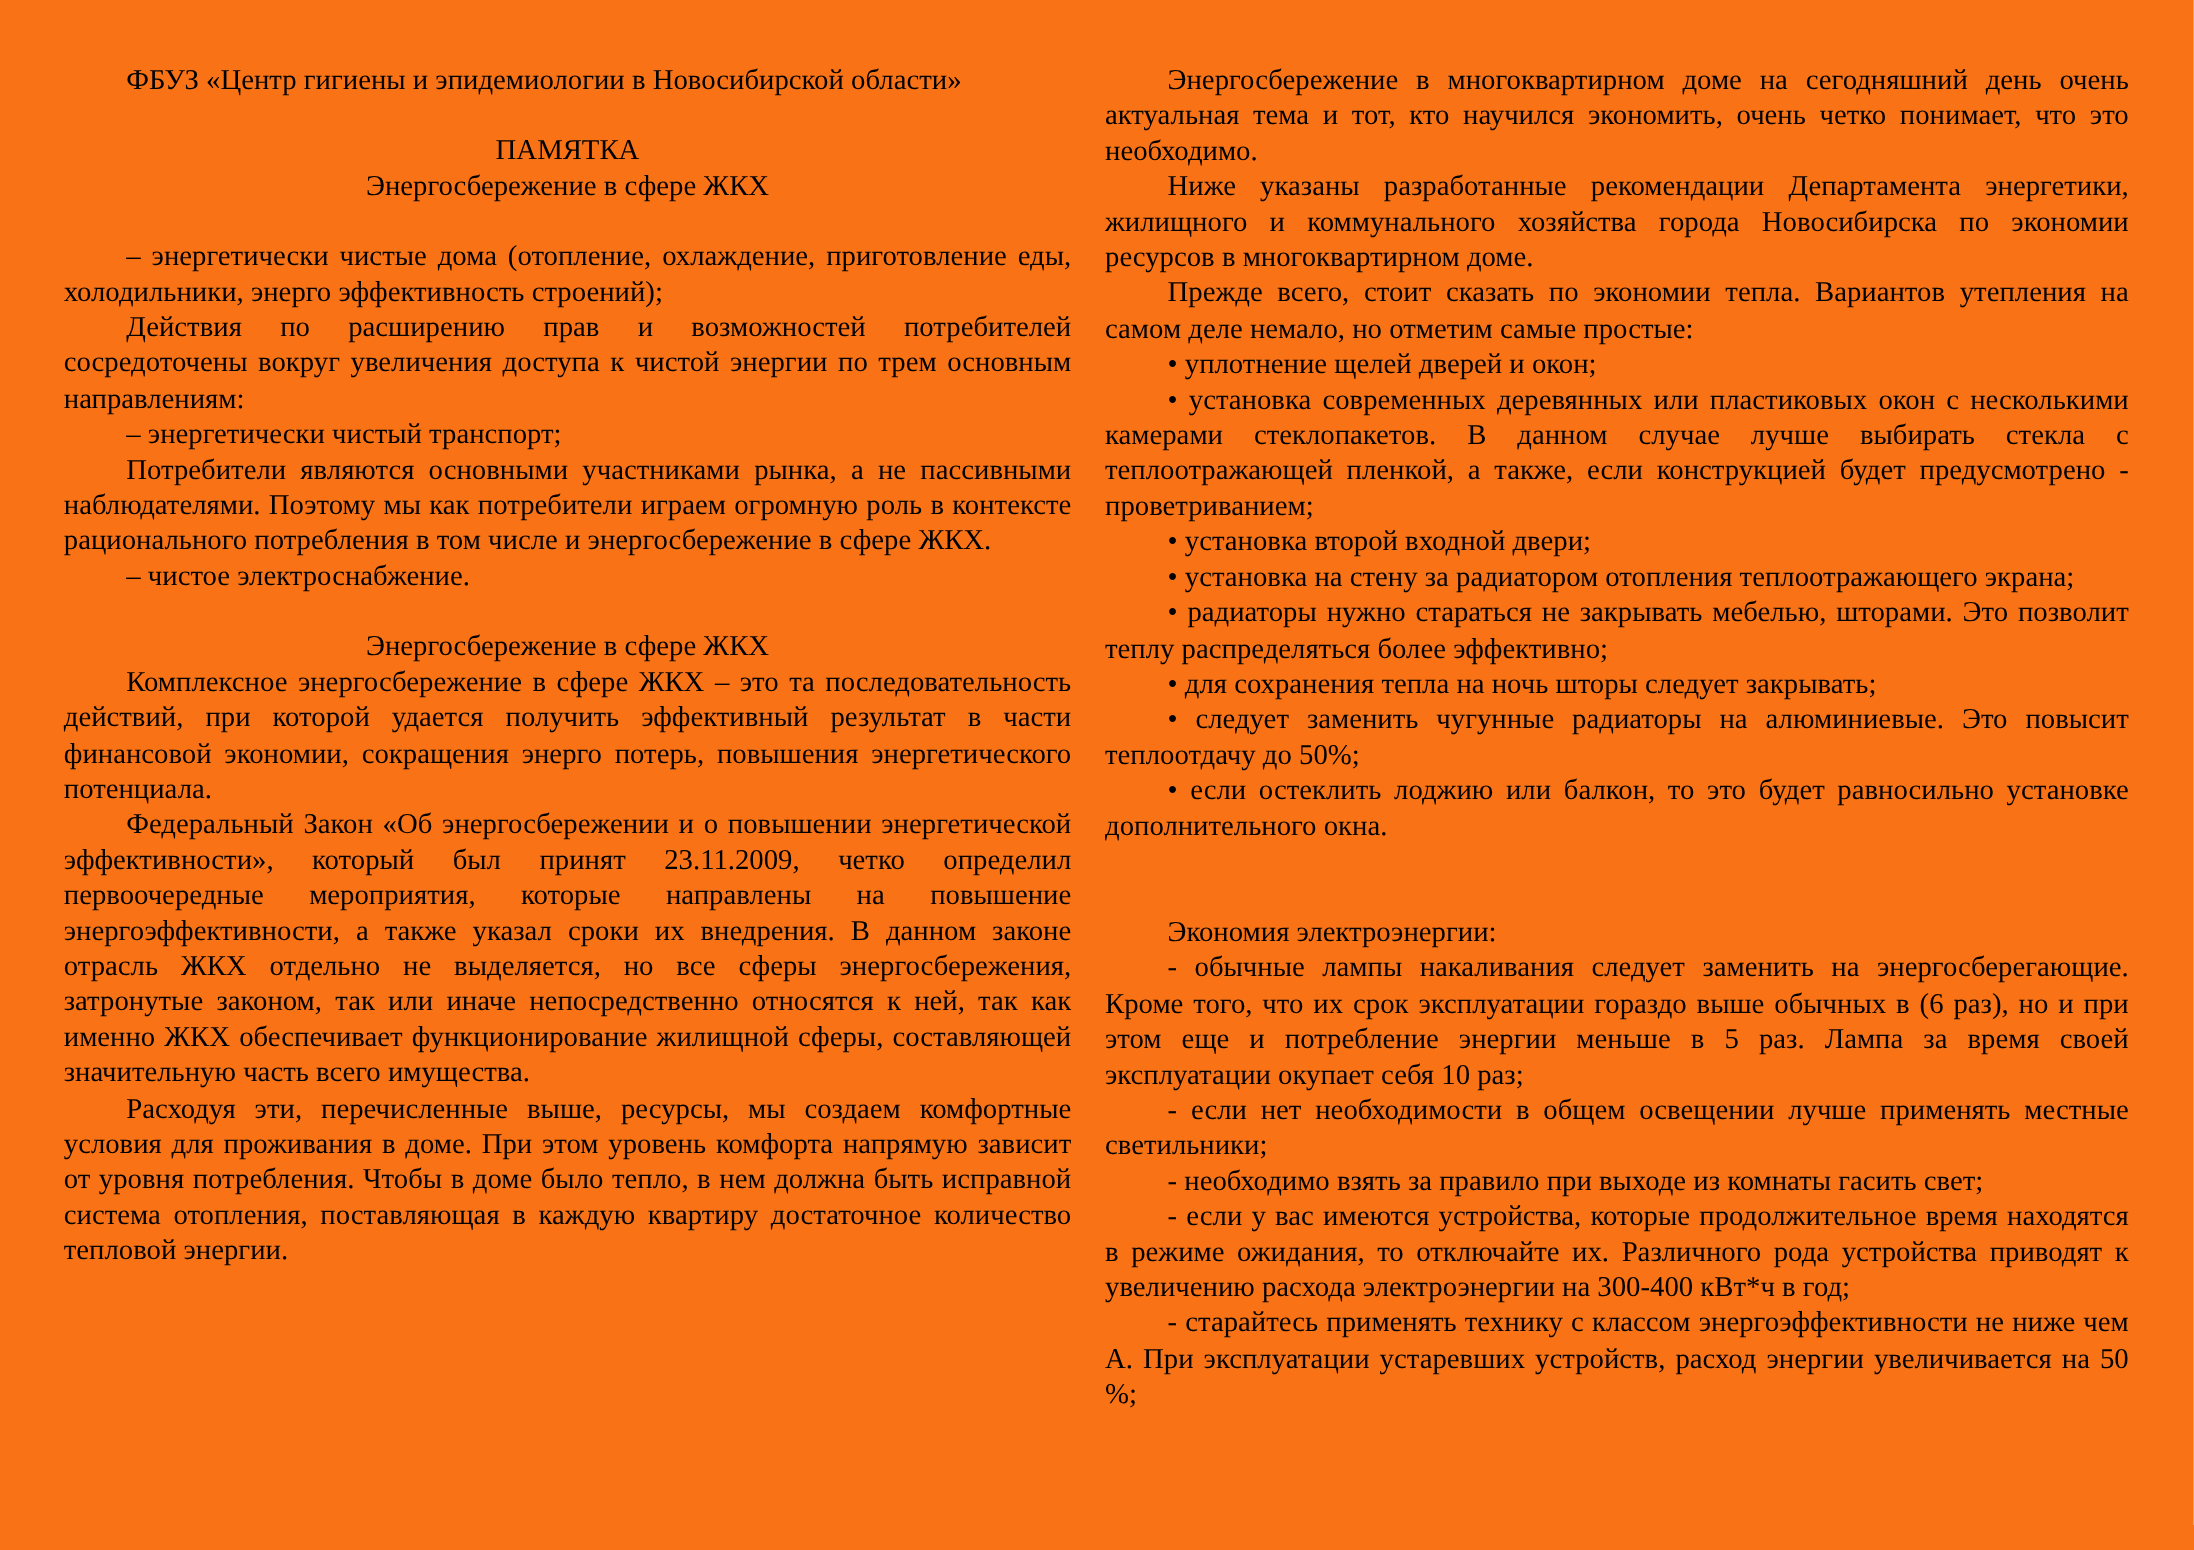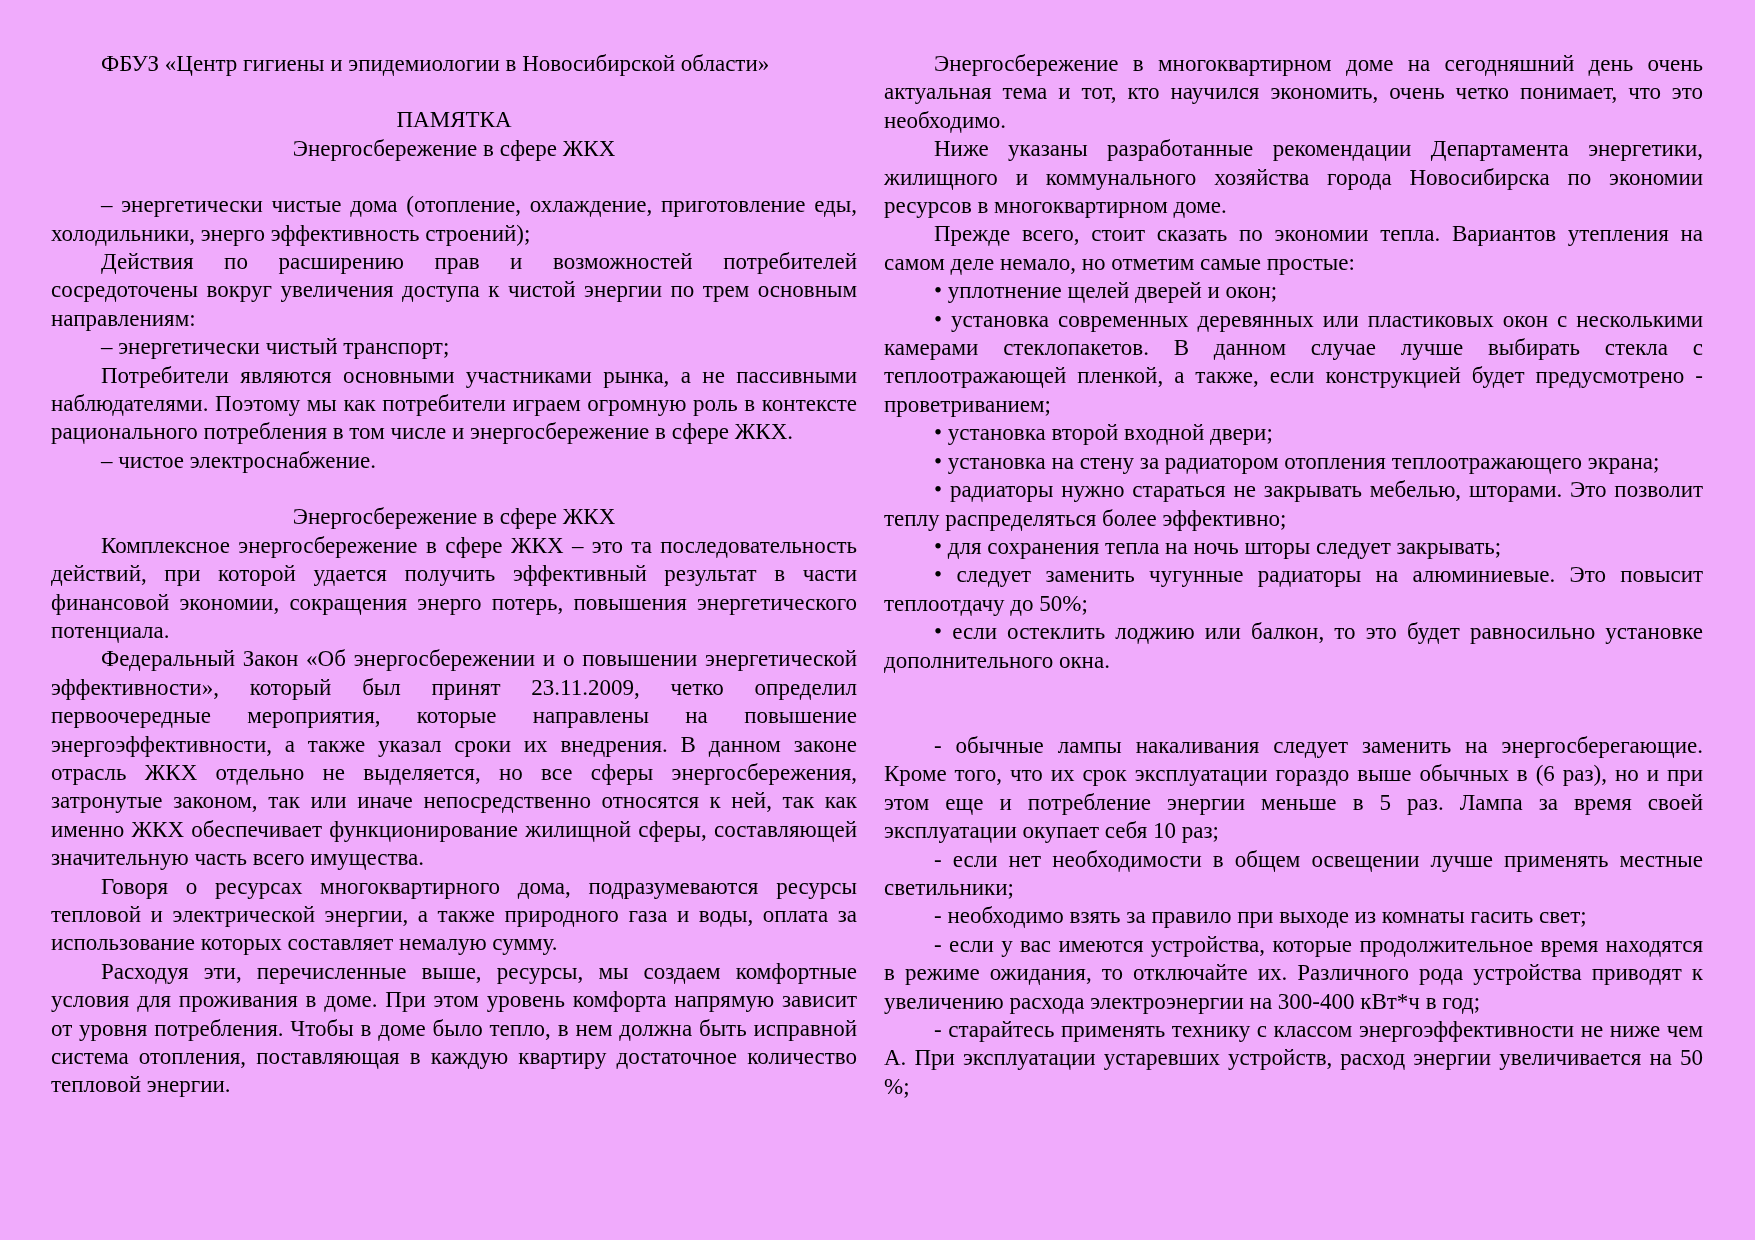--- a/index.html
+++ b/index.html
@@ -13,21 +13,21 @@
     overflow: hidden;
     color: #000000;
     font-family: "Liberation Serif", "DejaVu Serif", serif;
   }
   .page {
     box-sizing: border-box;
     width: 1755px;
     height: 1240px;
     padding: 50px 52px 20px 51px;
     display: flex;
-    background: #f0abfc;
+    background: #f97316;
   }
   .col {
     font-size: 23px;
     line-height: 28.4px;
     text-align: justify;
     letter-spacing: 0px;
   }
   .col-left  { width: 806px; margin-right: 27px; flex: none; }
   .col-right { width: 819px; flex: none; }
   p {
@@ -55,37 +55,37 @@
     <div class="spacer-1"></div>
     <p>– энергетически чистые дома (отопление, охлаждение, приготовление еды, холодильники, энерго эффективность строений);</p>
     <p>Действия по расширению прав и возможностей потребителей сосредоточены вокруг увеличения доступа к чистой энергии по трем основным направлениям:</p>
     <p>– энергетически чистый транспорт;</p>
     <p>Потребители являются основными участниками рынка, а не пассивными наблюдателями. Поэтому мы как потребители играем огромную роль в контексте рационального потребления в том числе и энергосбережение в сфере ЖКХ.</p>
     <p>– чистое электроснабжение.</p>
     <div class="spacer-1"></div>
     <p class="centered-bold">Энергосбережение в сфере ЖКХ</p>
     <p>Комплексное энергосбережение в сфере ЖКХ – это та последовательность действий, при которой удается получить эффективный результат в части финансовой экономии, сокращения энерго потерь, повышения энергетического потенциала.</p>
     <p>Федеральный Закон «Об энергосбережении и о повышении энергетической эффективности», который был принят 23.11.2009, четко определил первоочередные мероприятия, которые направлены на повышение энергоэффективности, а также указал сроки их внедрения. В данном законе отрасль ЖКХ отдельно не выделяется, но все сферы энергосбережения, затронутые законом, так или иначе непосредственно относятся к ней, так как именно ЖКХ обеспечивает функционирование жилищной сферы, составляющей значительную часть всего имущества.</p>
-    <p>Говоря о ресурсах многоквартирного дома, подразумеваются ресурсы тепловой и электрической энергии, а также природного газа и воды, оплата за использование которых составляет немалую сумму.</p>
     <p>Расходуя эти, перечисленные выше, ресурсы, мы создаем комфортные условия для проживания в доме. При этом уровень комфорта напрямую зависит от уровня потребления. Чтобы в доме было тепло, в нем должна быть исправной система отопления, поставляющая в каждую квартиру достаточное количество тепловой энергии.</p>
   </div>
 
   <div class="col col-right">
     <p>Энергосбережение в многоквартирном доме на сегодняшний день очень актуальная тема и тот, кто научился экономить, очень четко понимает, что это необходимо.</p>
     <p>Ниже указаны разработанные рекомендации Департамента энергетики, жилищного и коммунального хозяйства города Новосибирска по экономии ресурсов в многоквартирном доме.</p>
     <p>Прежде всего, стоит сказать по экономии тепла. Вариантов утепления на самом деле немало, но отметим самые простые:</p>
     <p>• уплотнение щелей дверей и окон;</p>
     <p>• установка современных деревянных или пластиковых окон с несколькими камерами стеклопакетов. В данном случае лучше выбирать стекла с теплоотражающей пленкой, а также, если конструкцией будет предусмотрено - проветриванием;</p>
     <p>• установка второй входной двери;</p>
     <p>• установка на стену за радиатором отопления теплоотражающего экрана;</p>
     <p>• радиаторы нужно стараться не закрывать мебелью, шторами. Это позволит теплу распределяться более эффективно;</p>
     <p>• для сохранения тепла на ночь шторы следует закрывать;</p>
     <p>• следует заменить чугунные радиаторы на алюминиевые. Это повысит теплоотдачу до 50%;</p>
     <p>• если остеклить лоджию или балкон, то это будет равносильно установке дополнительного окна.</p>
     <div class="spacer-2"></div>
+    <p>Экономия электроэнергии:</p>
     <p>- обычные лампы накаливания следует заменить на энергосберегающие. Кроме того, что их срок эксплуатации гораздо выше обычных в (6 раз), но и при этом еще и потребление энергии меньше в 5 раз. Лампа за время своей эксплуатации окупает себя 10 раз;</p>
     <p>- если нет необходимости в общем освещении лучше применять местные светильники;</p>
     <p>- необходимо взять за правило при выходе из комнаты гасить свет;</p>
     <p>- если у вас имеются устройства, которые продолжительное время находятся в режиме ожидания, то отключайте их. Различного рода устройства приводят к увеличению расхода электроэнергии на 300-400 кВт*ч в год;</p>
     <p>- старайтесь применять технику с классом энергоэффективности не ниже чем А. При эксплуатации устаревших устройств, расход энергии увеличивается на 50 %;</p>
   </div>
 
 </div>
 
 </body></html>

